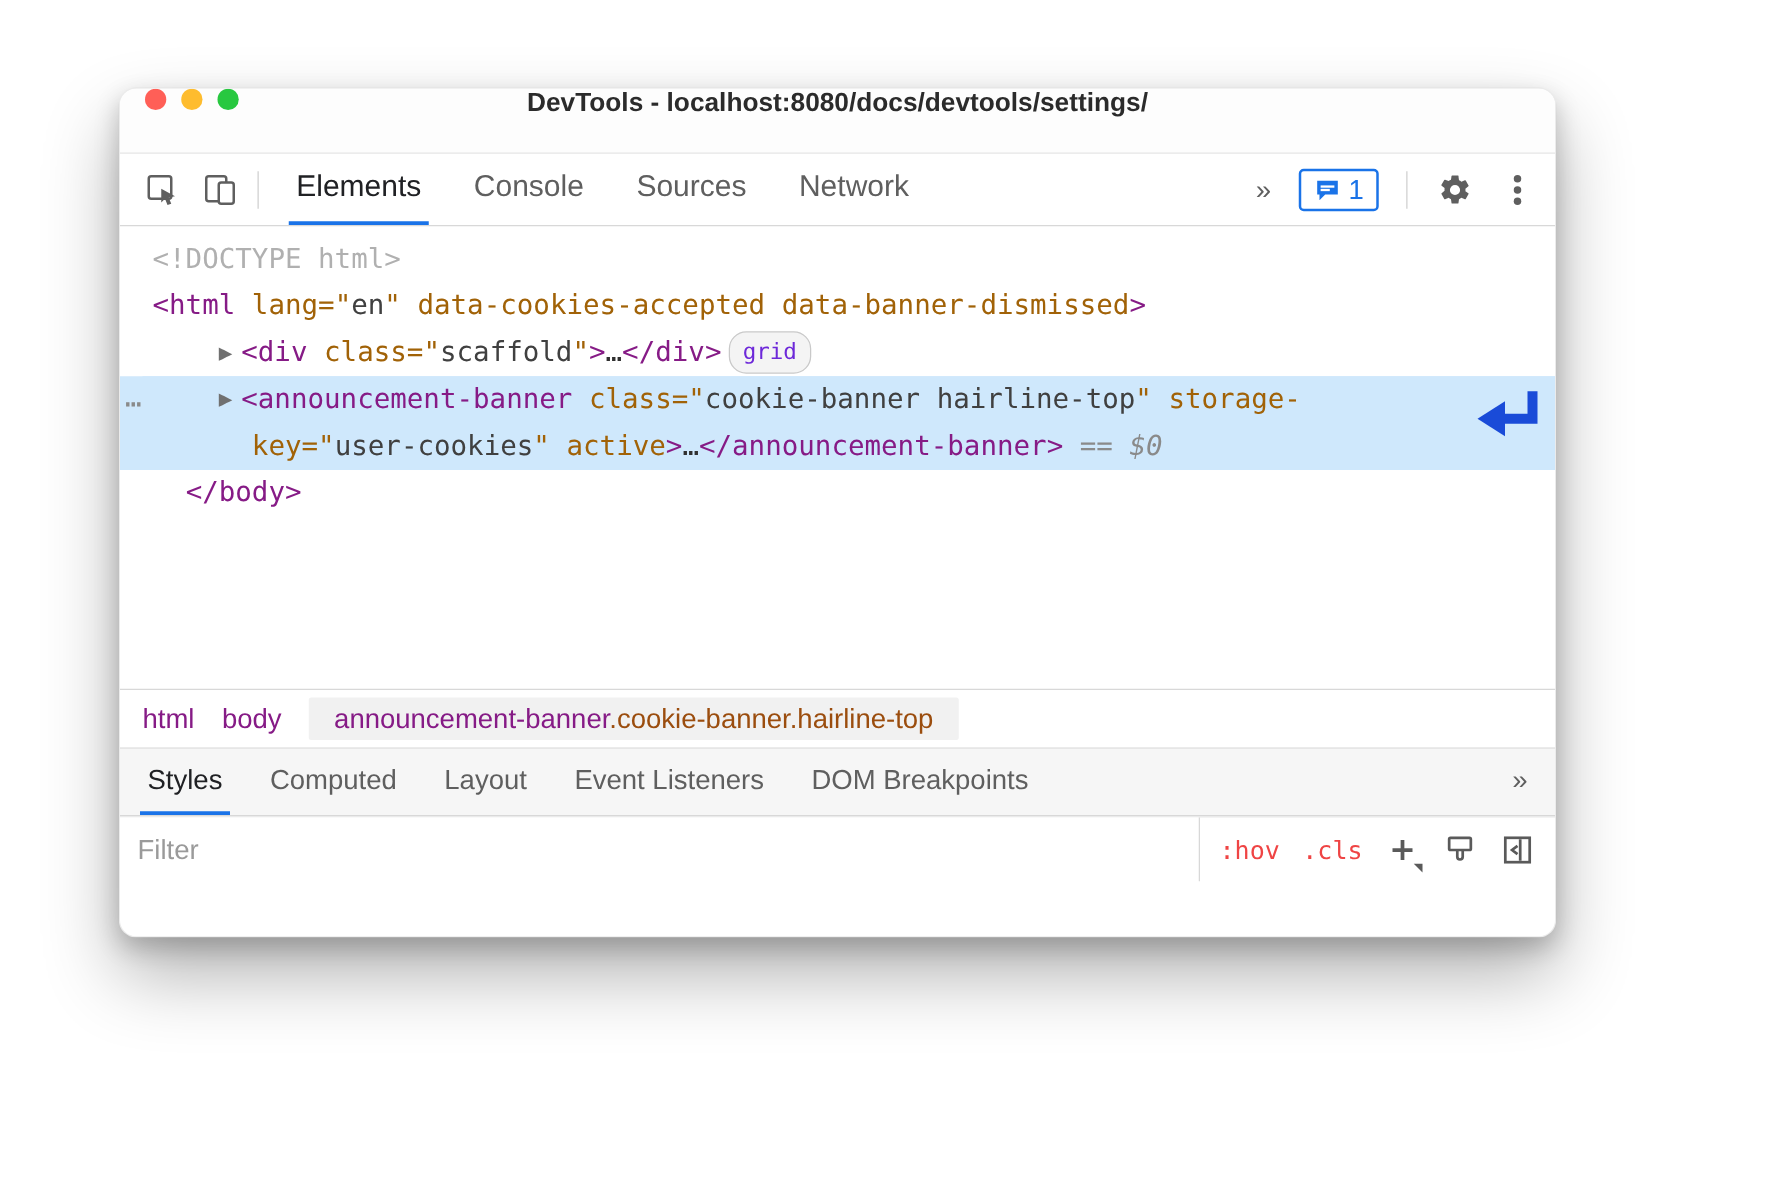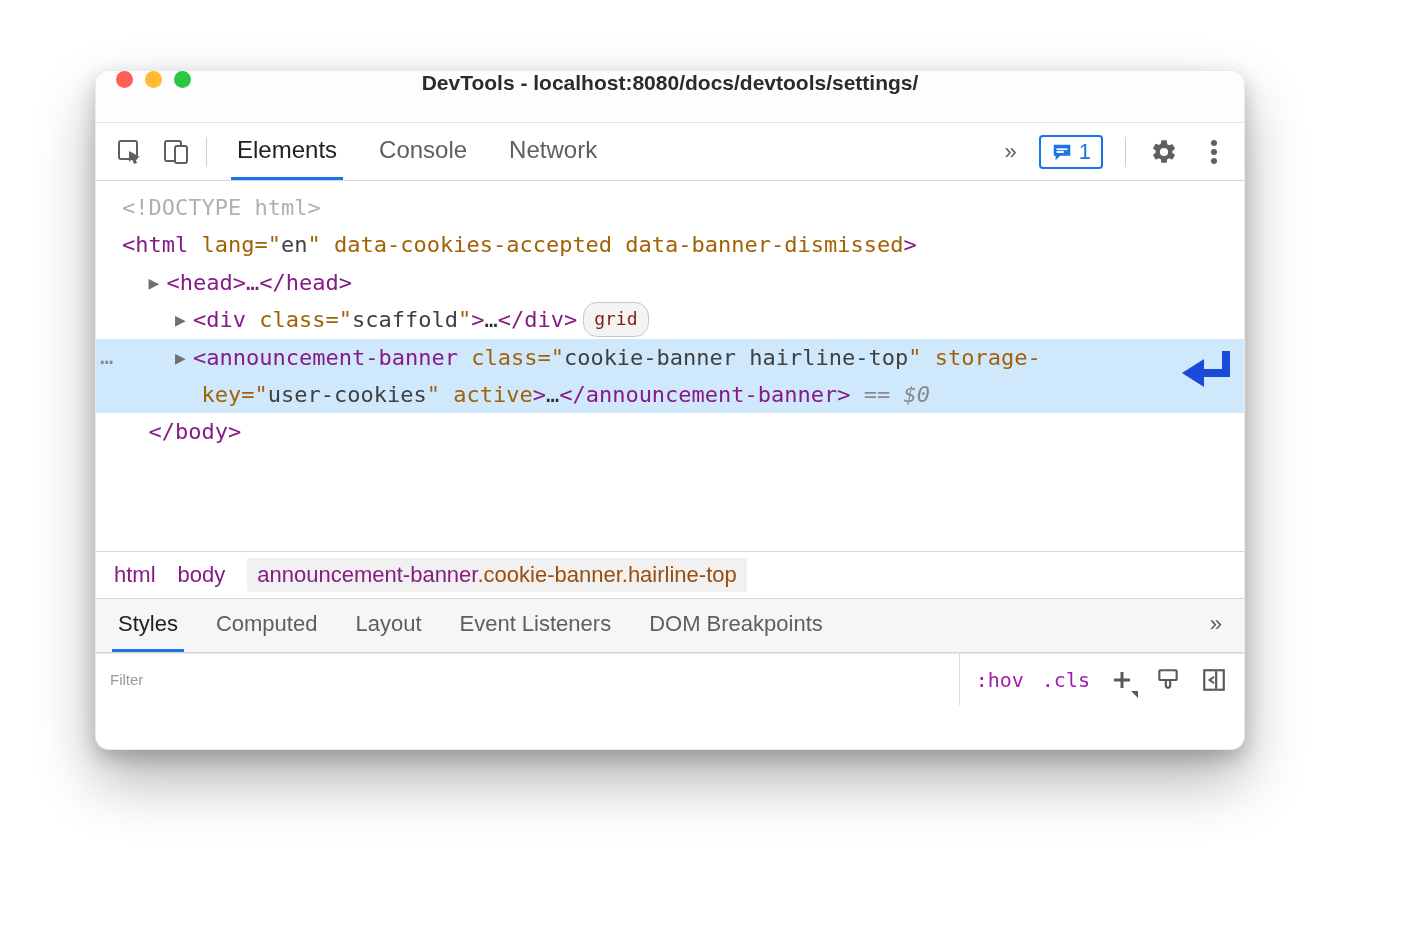--- a/index.html
+++ b/index.html
@@ -130,21 +130,21 @@
   .tok-text   { color:#303030; }
   .tok-selvar { color:#8a8a8a; font-style: italic; }
   .row .arrow {
     display:inline-block; width:18px; color:#707070;
     font-size:18px; vertical-align:1px;
   }
   .badge {
     display:inline-block;
     font-family: Menlo, monospace;
     font-size:18px;
-    color:#7f1d1d;
+    color:#6d28d9;
     border:1px solid #c9c9c9;
     border-radius: 14px;
     background:#f4f4f4;
     padding: 1px 10px;
     margin-left: 6px;
     vertical-align: 2px;
   }
 
   .row.selected {
     background:#cfe8fc;
@@ -180,21 +180,21 @@
     display:flex; align-items:center;
     gap: 22px;
     padding-left: 18px;
     font-size: 22px;
     background:#fff;
   }
   .crumb { color:#861b86; cursor:default; }
   .crumb.sel {
     color:#861b86;
     background:#f1f1f1;
-    padding: 4px 10px;
+    padding: 4px 20px;
     border-radius:2px;
   }
   .crumb .cls { color:#9b4d0e; }
 
   
   .subtabs {
     height: 54px;
     display:flex; align-items:center;
     gap: 26px;
     padding: 0 16px;
@@ -210,33 +210,33 @@
   .filterrow {
     height: 52px;
     display:flex; align-items:center;
     border-top:1px solid #e8e8e8;
   }
   .filter-input {
     flex:1;
     height:100%;
     border:none;
     outline:none;
-    font-size:15px;
+    font-size:22px;
     padding-left:14px;
     color:#202124;
     background:#fff;
   }
   .filter-input::placeholder { color:#9a9a9a; }
   .filter-tools {
     display:flex; align-items:center;
     gap: 18px;
     padding: 0 16px;
     font-family: Menlo, monospace;
     font-size:20px;
-    color:#a21caf;
+    color:#ef4444;
     border-left:1px solid #d8d8d8;
     height:100%;
   }
   .filter-tools .txtbtn { cursor:default; }
   .filter-tools .iconbtn { width:28px; display:flex; align-items:center; justify-content:center; }
   .plus-corner { position:relative; width:24px; height:24px; }
   .plus-corner::after {
     content:""; position:absolute; right:-4px; bottom:-6px;
     width:0;height:0;
     border-left:7px solid transparent;
@@ -271,20 +271,21 @@
         <svg width="28" height="28" viewBox="0 0 28 28" fill="none" stroke="#5f5f5f" stroke-width="2">
           <rect x="3" y="3" width="16" height="20" rx="2"></rect>
           <rect x="13" y="8" width="12" height="17" rx="2" fill="#fff"></rect>
         </svg>
       </div>
       <div class="tb-divider"></div>
 
       <div class="tabs">
         <div class="tab active">Elements</div>
         <div class="tab">Console</div>
+        <div class="tab">Sources</div>
         <div class="tab">Network</div>
       </div>
 
       <div class="tb-spacer"></div>
 
       <div class="tb-more">»</div>
 
       <div class="tb-right">
         <div class="issue-badge">
           <svg width="22" height="22" viewBox="0 0 24 24">
@@ -308,21 +309,20 @@
             </svg>
         </div>
       </div>
     </div>
 
     <div class="domtree">
       <div class="row"><span class="tok-dim">&lt;!DOCTYPE html&gt;</span></div>
 
       <div class="row"><span class="tok-tag">&lt;</span><span class="tok-tag">html</span><span class="tok-attr"> lang</span><span class="tok-attr">="</span><span class="tok-val">en</span><span class="tok-attr">"</span><span class="tok-attr"> data-cookies-accepted</span><span class="tok-attr"> data-banner-dismissed</span><span class="tok-tag">&gt;</span></div>
 
-      <div class="row"><span class="ind">  </span><span class="arrow">▶</span><span class="tok-tag">&lt;head&gt;…&lt;/head&gt;</span></div>
 
 
       <div class="row"><span class="ind">    </span><span class="arrow">▶</span><span class="tok-tag">&lt;</span><span class="tok-tag">div</span><span class="tok-attr"> class</span><span class="tok-attr">="</span><span class="tok-val">scaffold</span><span class="tok-attr">"</span><span class="tok-tag">&gt;</span><span class="tok-text">…</span><span class="tok-tag">&lt;/div&gt;</span><span class="badge">grid</span></div>
 
       <div class="selblock">
         <span class="sel-dots">⋯</span>
         <div class="row selected"><span class="ind">    </span><span class="arrow">▶</span><span class="tok-tag">&lt;</span><span class="tok-tag">announcement-banner</span><span class="tok-attr"> class</span><span class="tok-attr">="</span><span class="tok-val">cookie-banner hairline-top</span><span class="tok-attr">"</span><span class="tok-attr"> storage-</span></div>
         <div class="row selected-wrap"><span class="ind">      </span><span class="tok-attr">key</span><span class="tok-attr">="</span><span class="tok-val">user-cookies</span><span class="tok-attr">"</span><span class="tok-attr"> active</span><span class="tok-tag">&gt;</span><span class="tok-text">…</span><span class="tok-tag">&lt;/announcement-banner&gt;</span><span class="tok-selvar"> == $0</span></div>
         <span class="sel-arrow">
           <svg width="58" height="50" viewBox="0 0 58 50">

